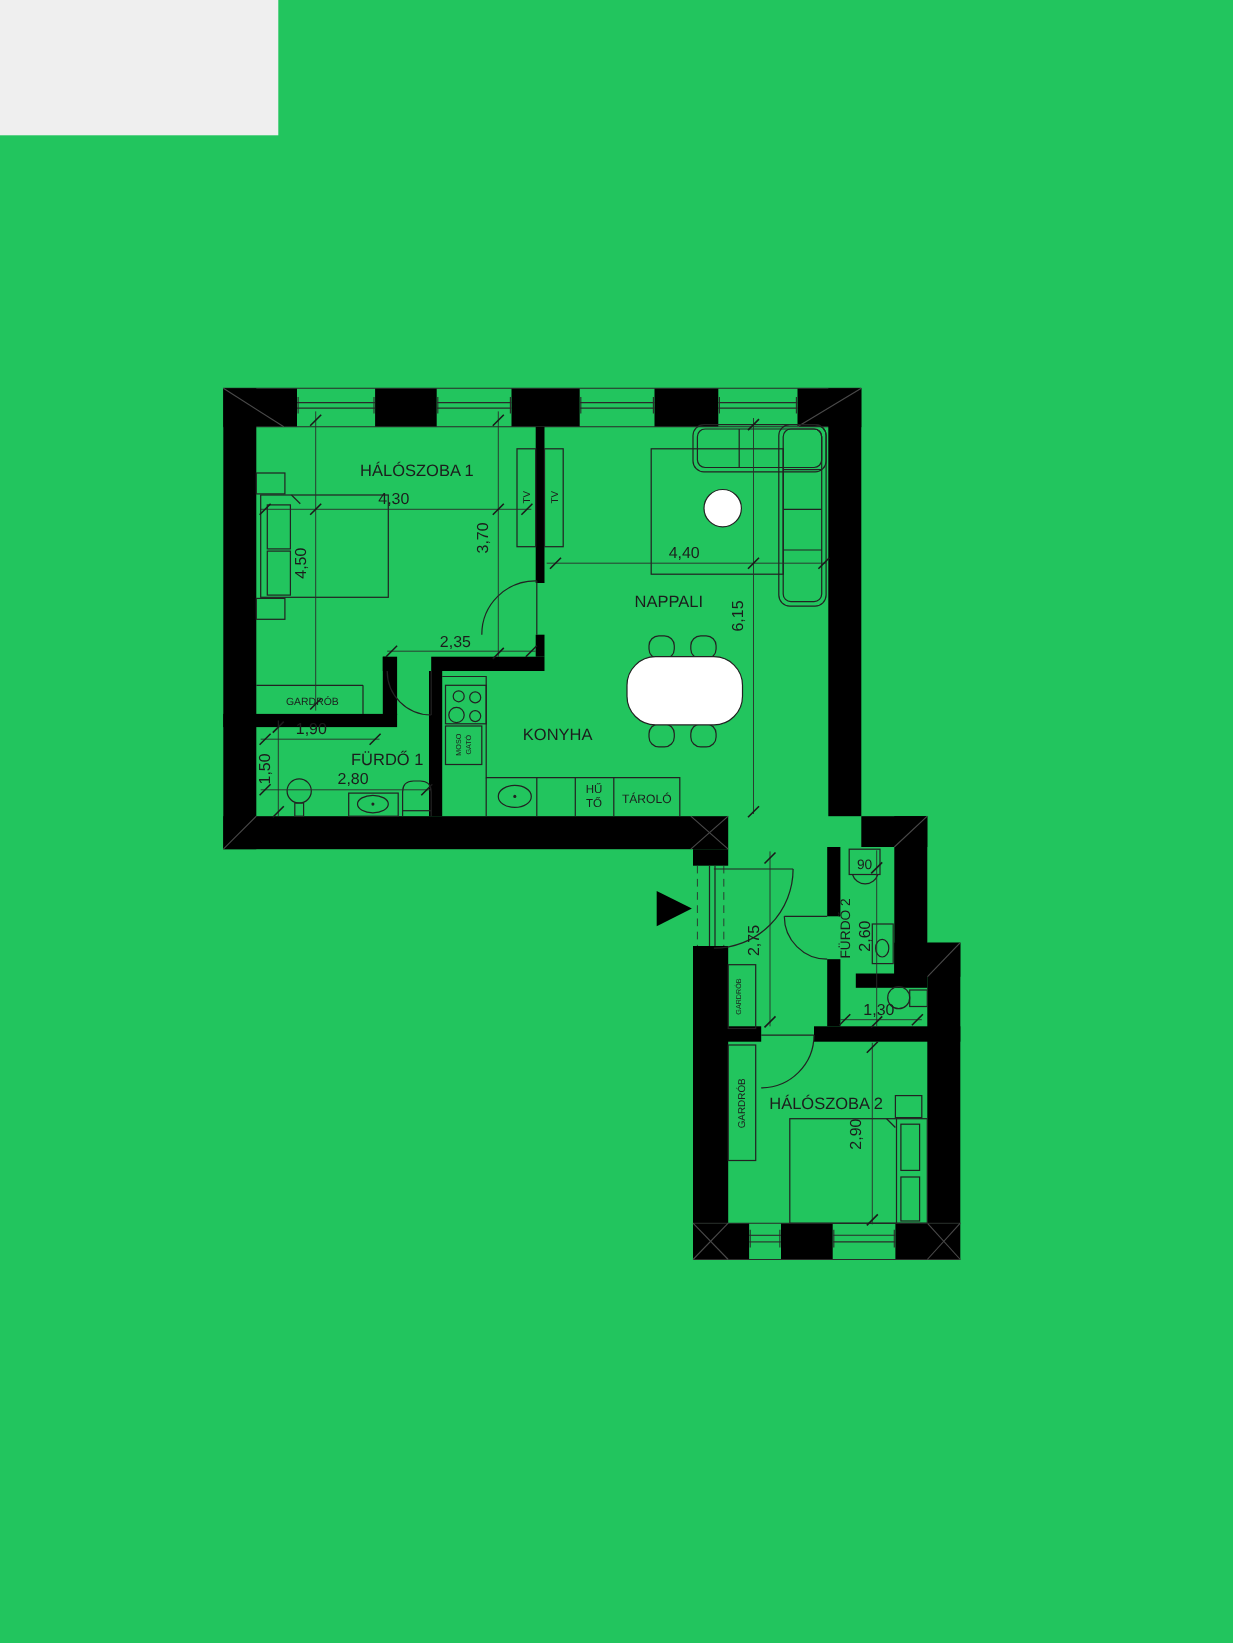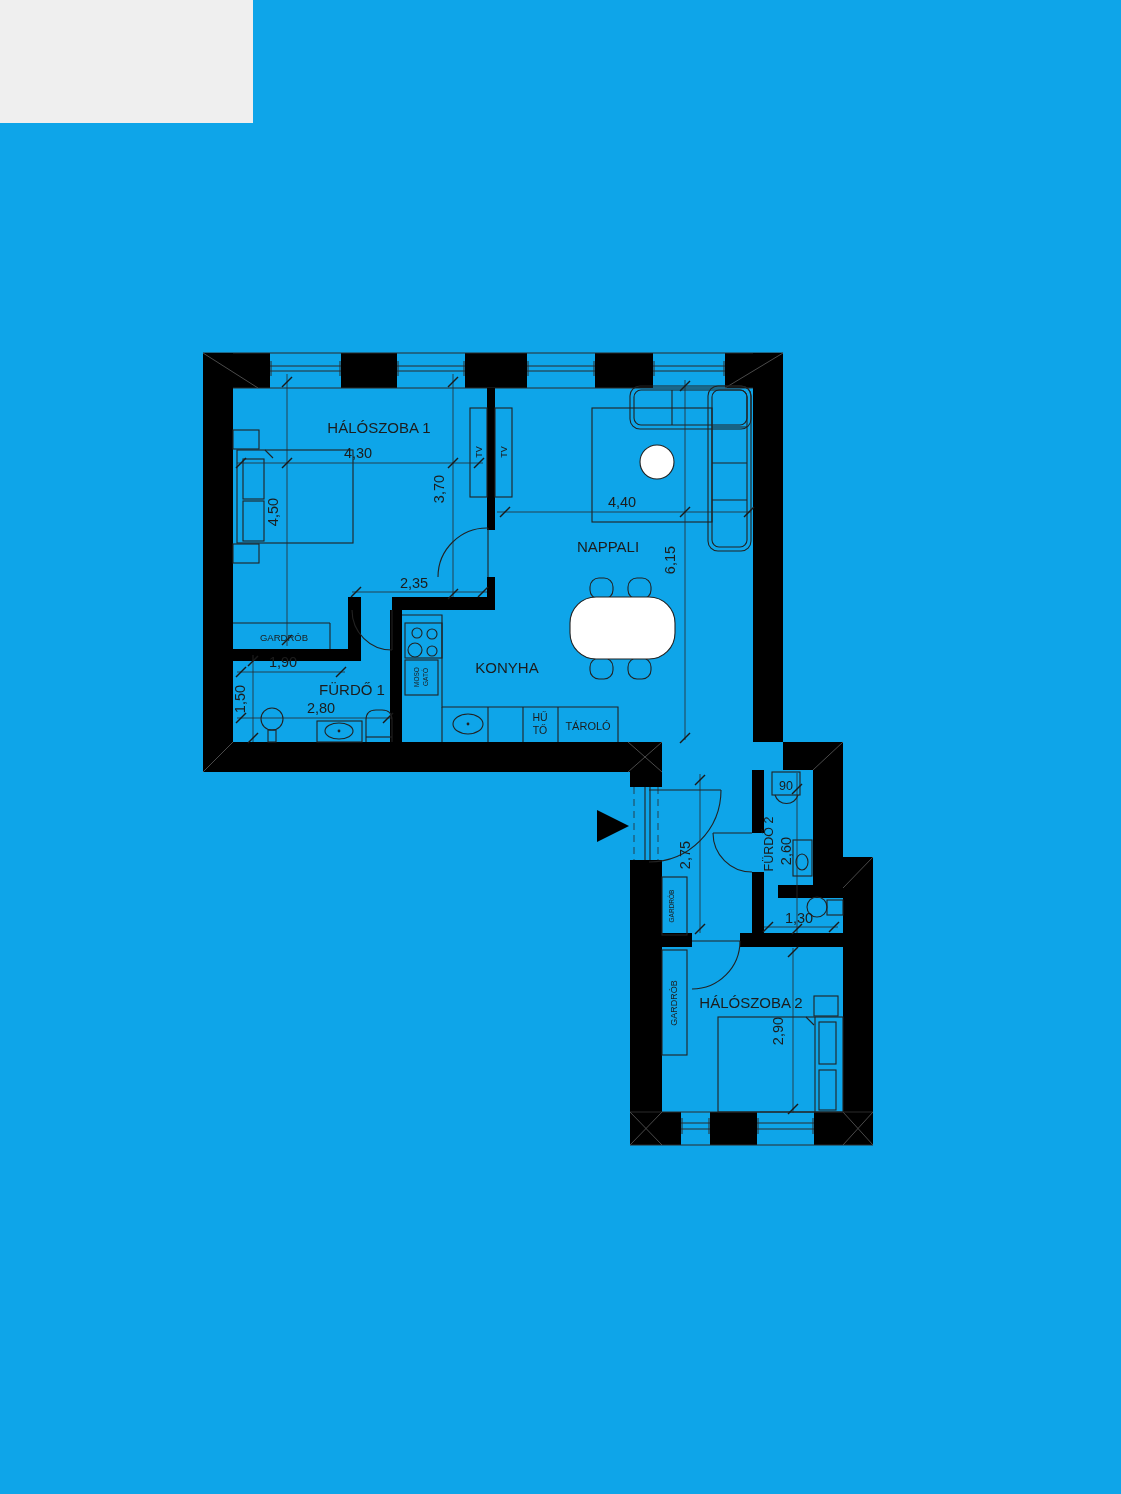--- a/index.html
+++ b/index.html
@@ -1,16 +1,16 @@
 <!DOCTYPE html>
 <html><head>
 <meta charset="utf-8">
 <style>
   html,body{margin:0;padding:0;background:#ffffff;}
-  .page{position:relative;width:1121px;height:1494px;background:#0ea5e9;overflow:hidden;
+  .page{position:relative;width:1121px;height:1494px;background:#22c55e;overflow:hidden;
         font-family:"Liberation Sans", sans-serif;}
   svg{position:absolute;left:0;top:0;}
   text{fill:#1c1c1c;font-family:"Liberation Sans", sans-serif;}
   .room-label{font-size:15px;}
   .dim{font-size:14.5px;}
   .wall{fill:#000000;stroke:none;}
   .hatch{stroke:#4a4a4a;stroke-width:1;fill:none;}
   .furn{fill:none;stroke:#222222;stroke-width:1.1;}
   .furnw{fill:#ffffff;stroke:#222222;stroke-width:1.1;}
   .dimline{stroke:#2a2a2a;stroke-width:0.8;fill:none;}

